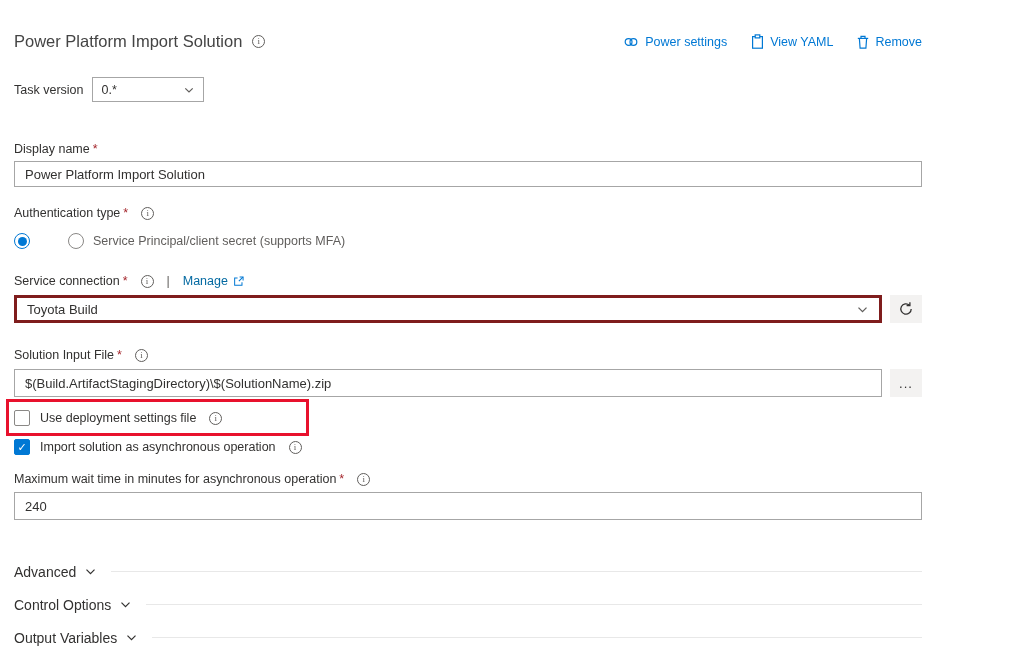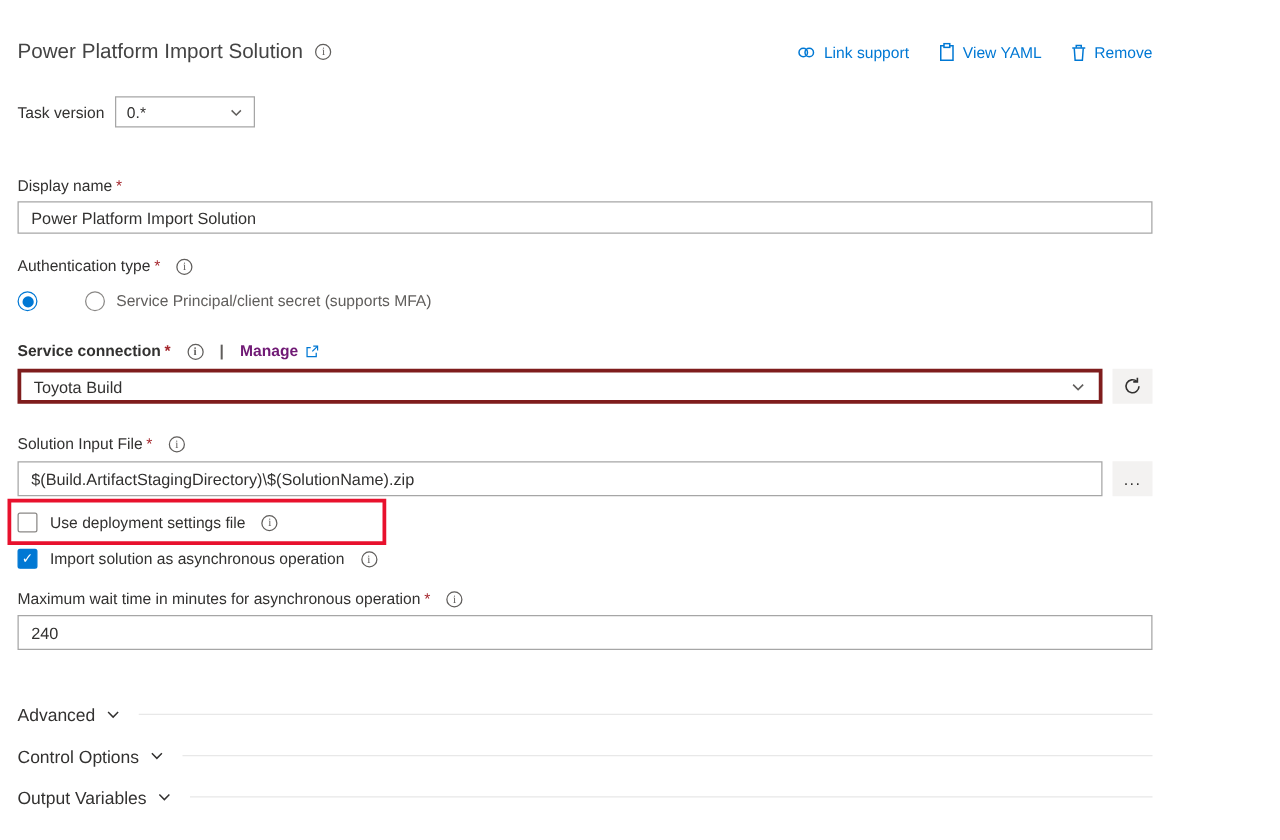--- a/index.html
+++ b/index.html
@@ -35,42 +35,42 @@
   .tv-select {
     width: 112px; height: 25px; border: 1px solid #a6a6a6; background: #fff;
     display: flex; align-items: center; justify-content: space-between; padding: 0 8px;
     cursor: pointer;
   }
 
   .req { color: #a4262c; margin-left: 3px; }
   .label-row { display: flex; align-items: flex-end; gap: 13px; }
   .mt-display { margin-top: 40px; }
   .mt-auth { margin-top: 19px; }
-  .mt-service { margin-top: 25px; font-weight: bold; }
+  .mt-service { margin-top: 25px; }
   .mt-solution { margin-top: 25px; }
   .mt-maxwait { margin-top: 17px; }
 
   .text-input {
     display: block; width: 100%; height: 26px; margin-top: 5px;
     border: 1px solid #a6a6a6; padding: 0 10px; font-size: 13px; color: #323130;
     font-family: inherit; background: #fff;
   }
 
   
   .radio-row { display: flex; align-items: center; gap: 38px; margin-top: 13px; }
   .radio-item { display: flex; align-items: center; gap: 9px; color: #605e5c; cursor: pointer; }
   .radio {
     width: 16px; height: 16px; border-radius: 50%; border: 1px solid #8a8886;
     display: flex; align-items: center; justify-content: center; background: #fff; flex: 0 0 auto;
   }
   .radio.selected { border: 1px solid #0078d4; }
   .radio.selected::after { content: ""; width: 9px; height: 9px; border-radius: 50%; background: #0078d4; }
 
   .pipe { color: #605e5c; }
-  .manage-link { display: inline-flex; align-items: center; gap: 5px; color: #701a75; cursor: pointer; }
+  .manage-link { display: inline-flex; align-items: center; gap: 5px; color: #0369a1; cursor: pointer; }
 
   
   .combo-row { display: flex; align-items: stretch; gap: 8px; margin-top: 7px; }
   .combo {
     flex: 1; height: 28px; border: 3px solid #7f1d1d; background: #fff;
     display: flex; align-items: center; justify-content: space-between; padding: 0 10px;
     font-size: 13px; cursor: pointer;
   }
   .combo-row .text-input { flex: 1; margin-top: 0; height: 28px; }
   .icon-btn {
@@ -115,21 +115,21 @@
       <span class="info"></span>
     </div>
     <div class="header-actions">
       <button class="action-link">
         <span class="chev" style="color:#0078d4">
           <svg width="16" height="14" viewBox="0 0 16 14">
               <circle cx="5.6" cy="7" r="3.4" fill="none" stroke="currentColor" stroke-width="1.2"></circle>
               <circle cx="10.4" cy="7" r="3.4" fill="none" stroke="currentColor" stroke-width="1.2"></circle>
             </svg>
         </span>
-        <span>Link support</span>
+        <span>Power settings</span>
       </button>
       <button class="action-link">
         <span class="chev" style="color:#0078d4">
           <svg width="13" height="15" viewBox="0 0 13 15">
               <rect x="1.6" y="2.6" width="9.8" height="11.6" fill="none" stroke="currentColor" stroke-width="1.2"></rect>
               <rect x="4.2" y="0.9" width="4.6" height="3" fill="#ffffff" stroke="currentColor" stroke-width="1.2"></rect>
             </svg>
         </span>
         <span>View YAML</span>
       </button>

